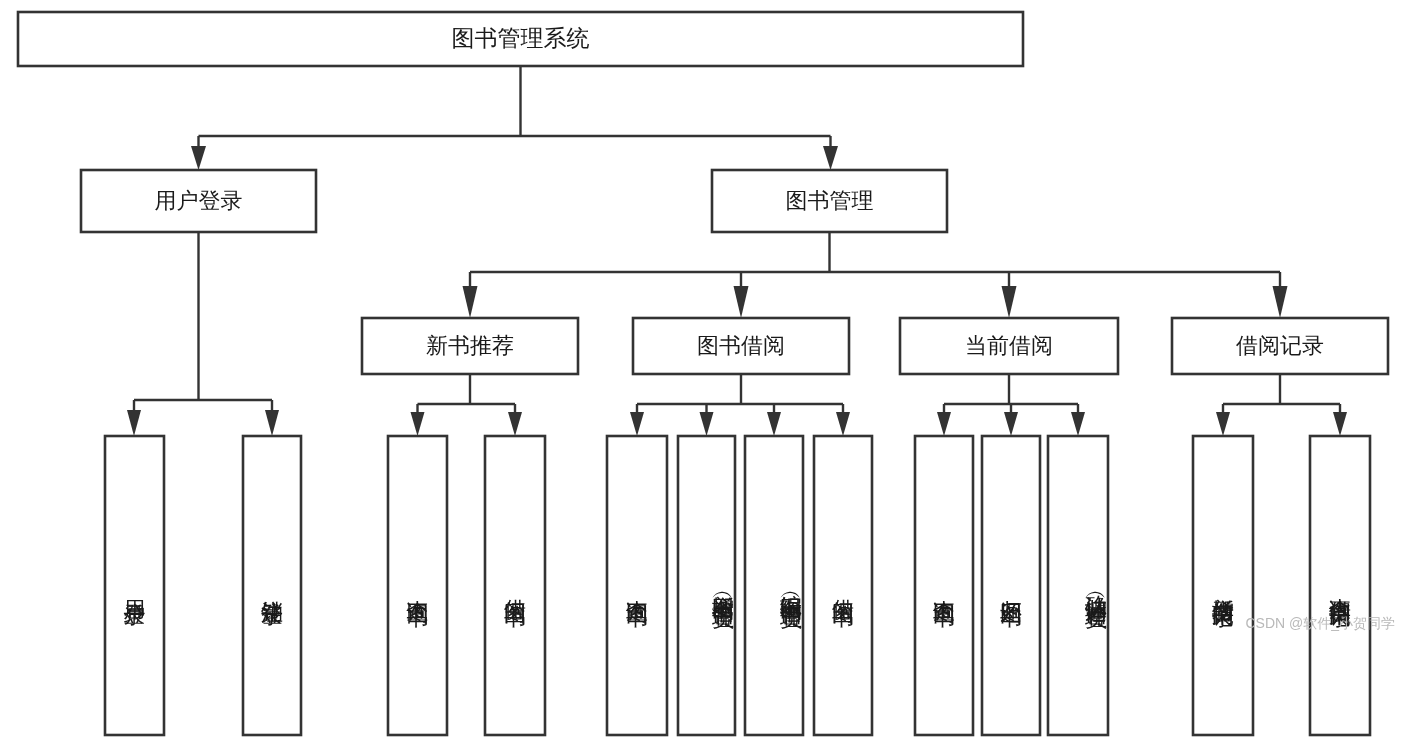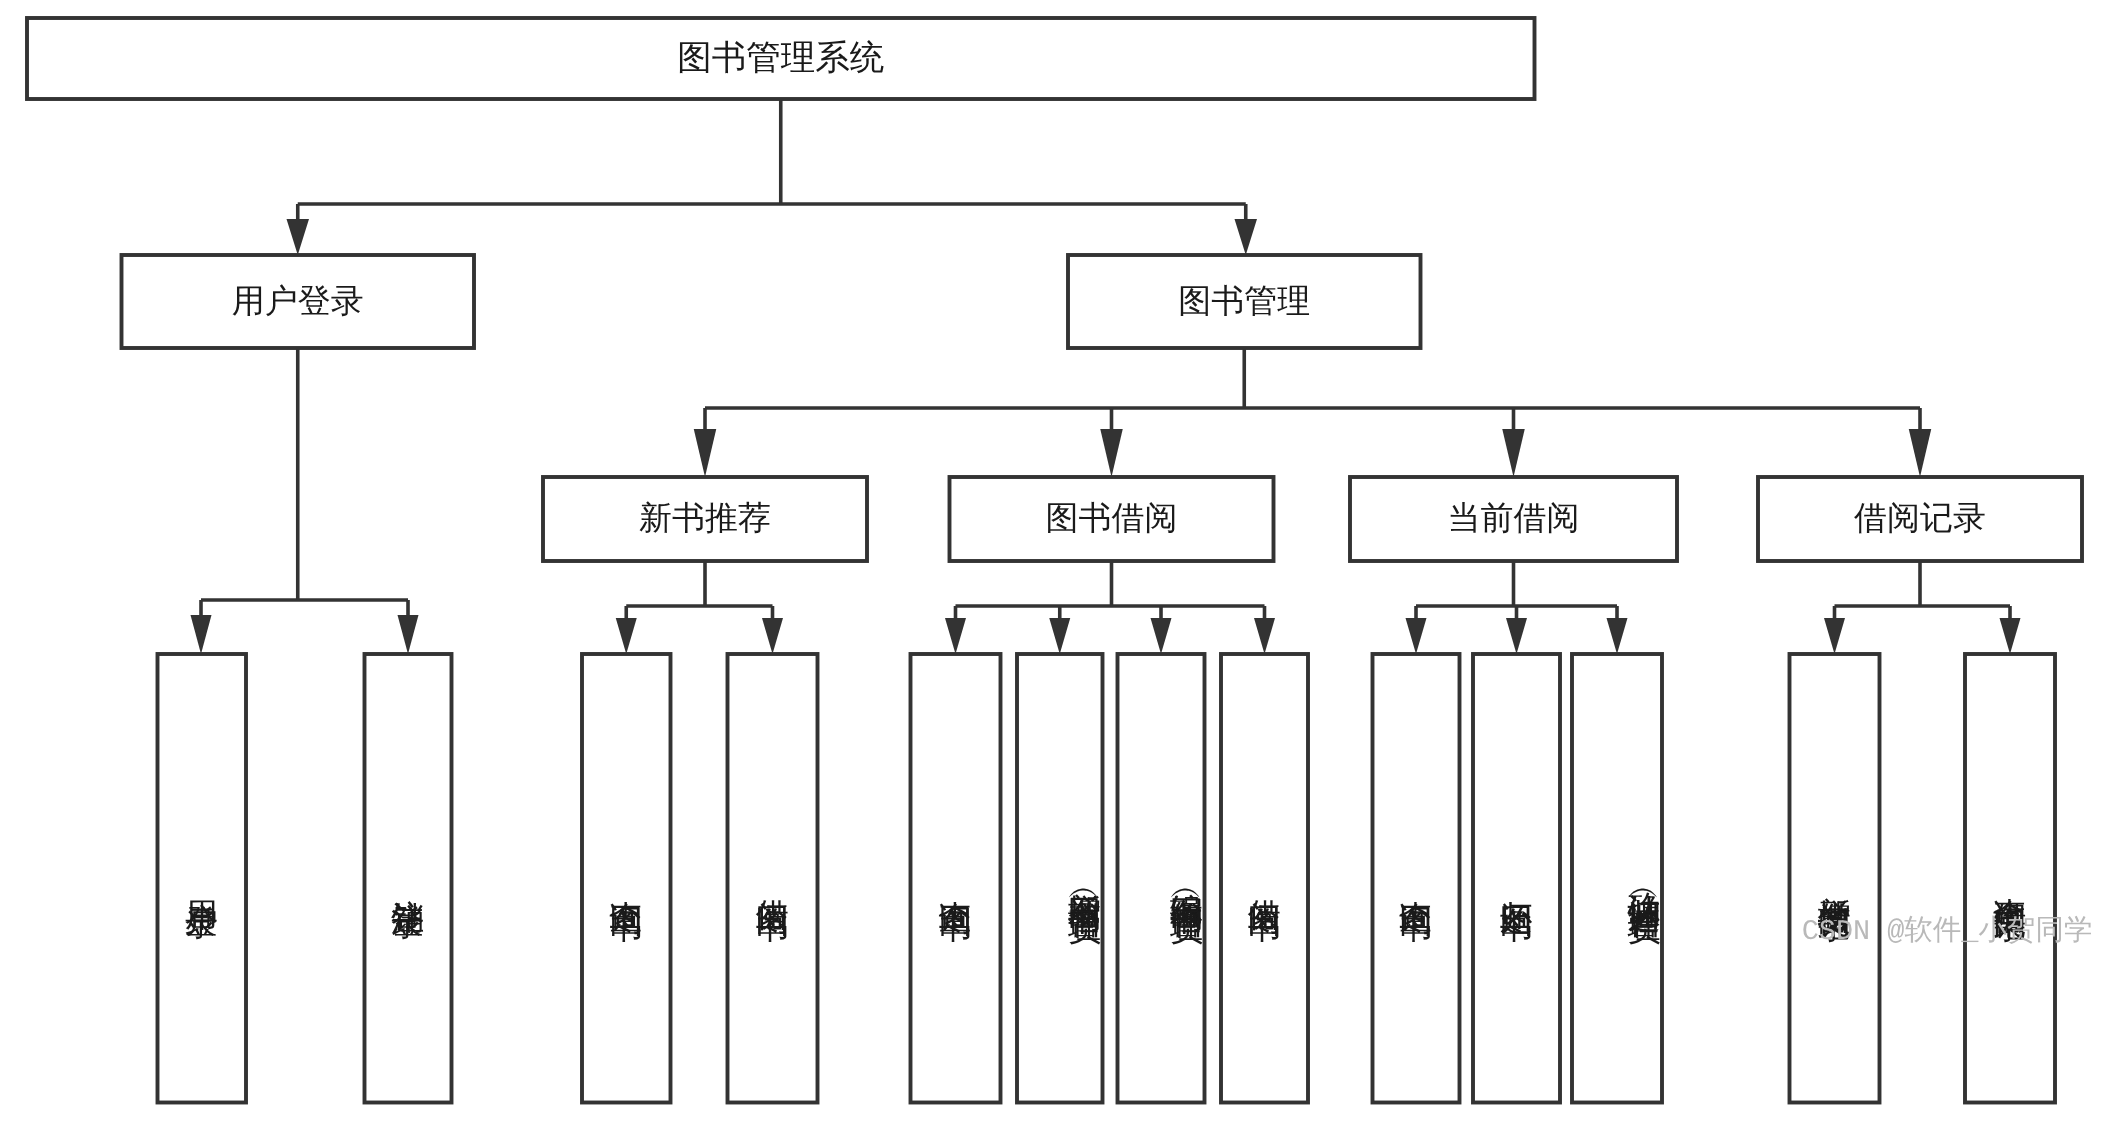--- a/index.html
+++ b/index.html
@@ -69,22 +69,22 @@
     display: flex;
     align-items: center;
     justify-content: center;
     white-space: nowrap;
     pointer-events: none;
   }
   .watermark {
     position: absolute;
     right: 10px;
     bottom: 4px;
-    font-family: Liberation Mono, monospace;
-    font-size: 19px;
+    font-family: Liberation Sans, sans-serif;
+    font-size: 14px;
     color: #b9b9b9;
     white-space: nowrap;
     pointer-events: none;
   }
 </style>
 </head>
 <body>
 
 <div id="diagram-root">
 

